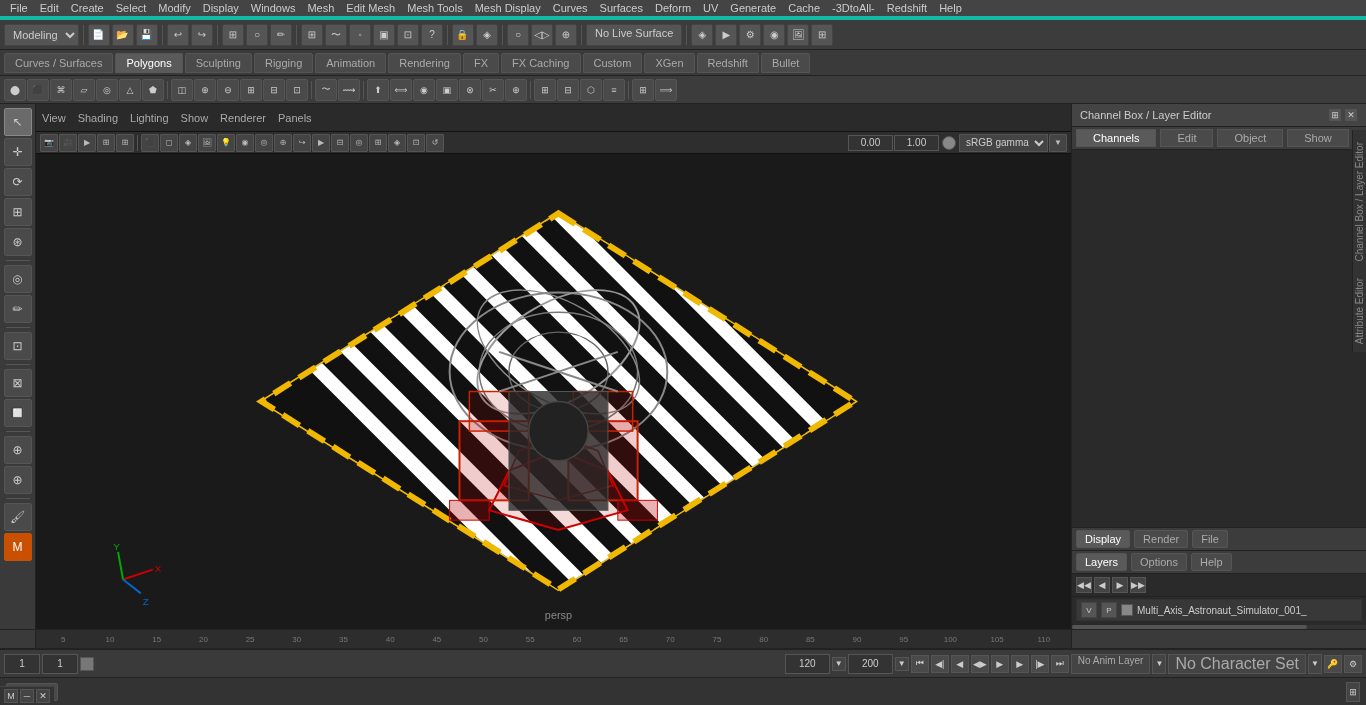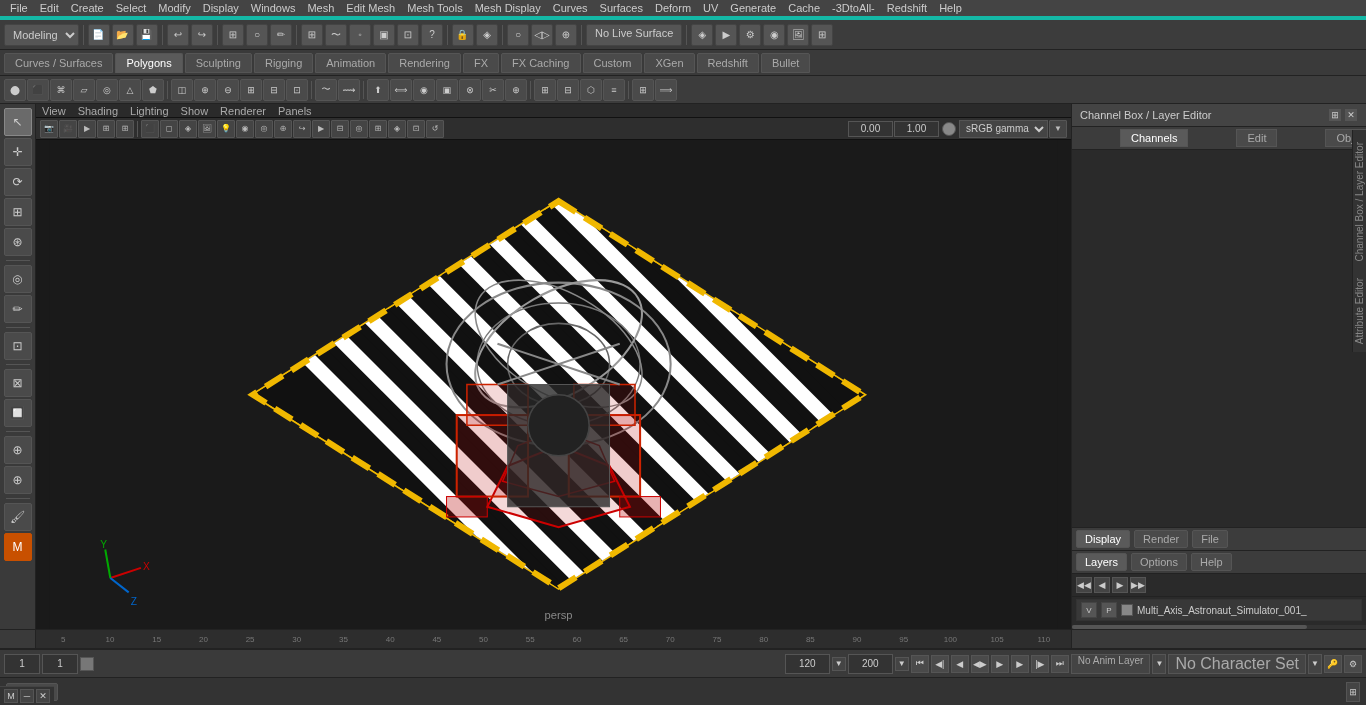--- a/index.html
+++ b/index.html
@@ -177,21 +177,21 @@
     #viewport {
       flex: 1;
       background: #1a1a1a;
       position: relative;
       overflow: hidden;
     }
     #viewport-header {
       display: flex;
       align-items: center;
       background: #2a2a2a;
-      height: 14px;
+      height: 28px;
       padding: 0 6px;
       gap: 12px;
       border-bottom: 1px solid #111;
     }
     .viewport-menu-item {
       color: #aaa;
       font-size: 11px;
       cursor: pointer;
     }
 
@@ -289,28 +289,27 @@
     
     #channel-box-header {
       display: flex;
       align-items: center;
       background: #3c3c3c;
       padding: 2px 4px;
       gap: 4px;
       border-bottom: 1px solid #222;
     }
     .cb-tab {
-      padding: 2px 10px;
+      padding: 2px 16px;
       background: #4a4a4a;
       border: 1px solid #555;
       border-radius: 0;
       cursor: pointer;
       font-size: 11px;
       color: #aaa;
-      margin-left: 44px;
     }
     .cb-tab.active {
       background: #5a5a5a;
       color: #fff;
     }
 
     
     #channel-box-content {
       flex: 1;
       background: #2a2a2a;

